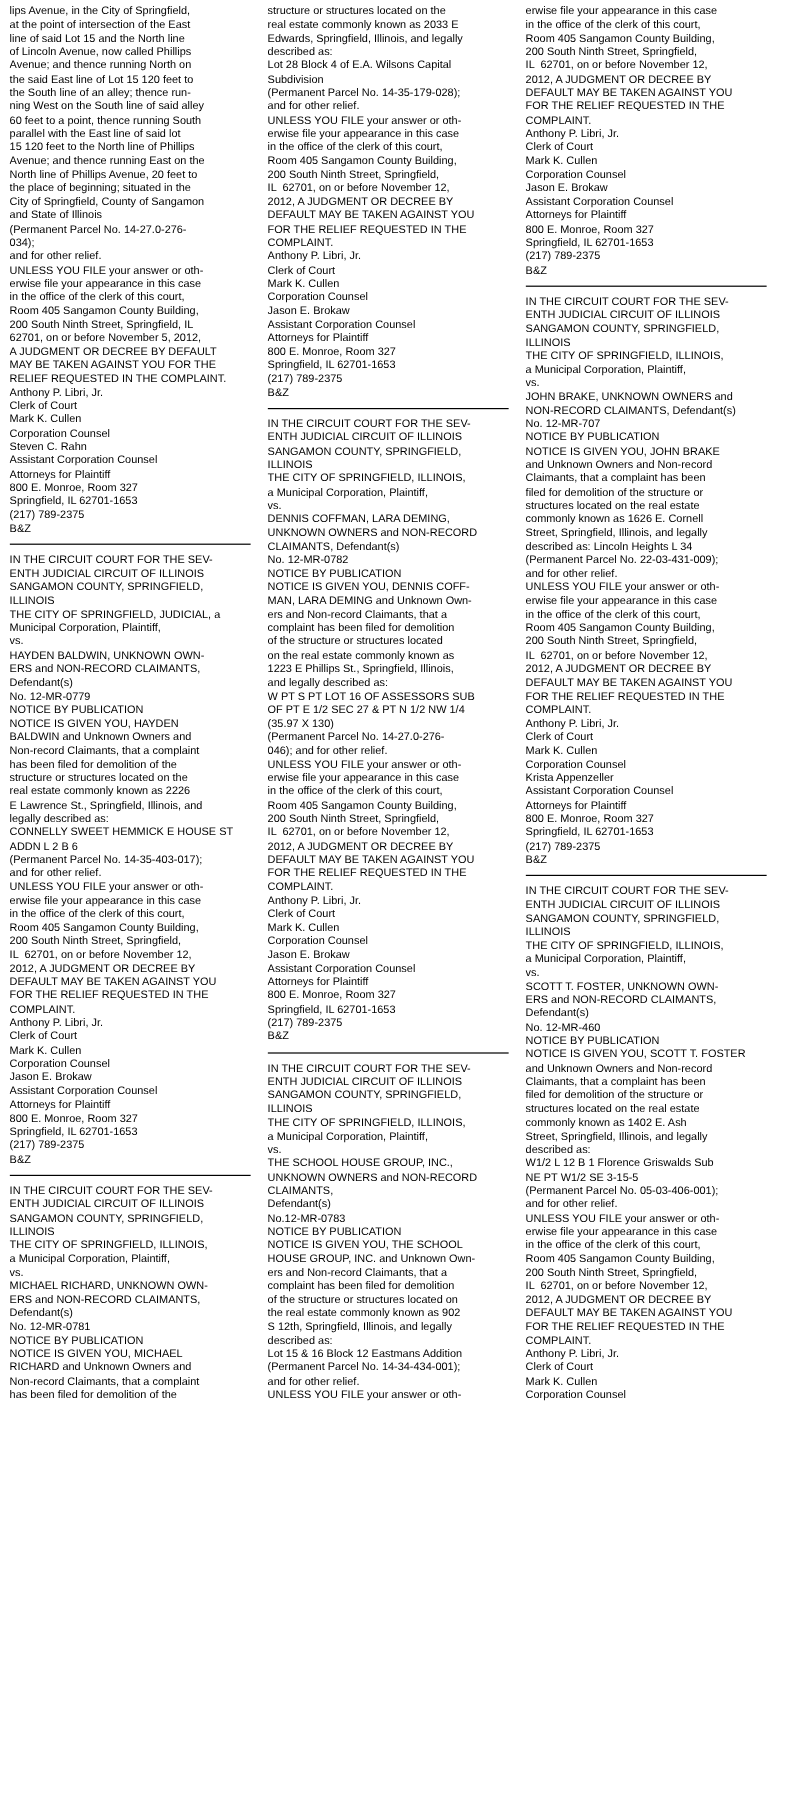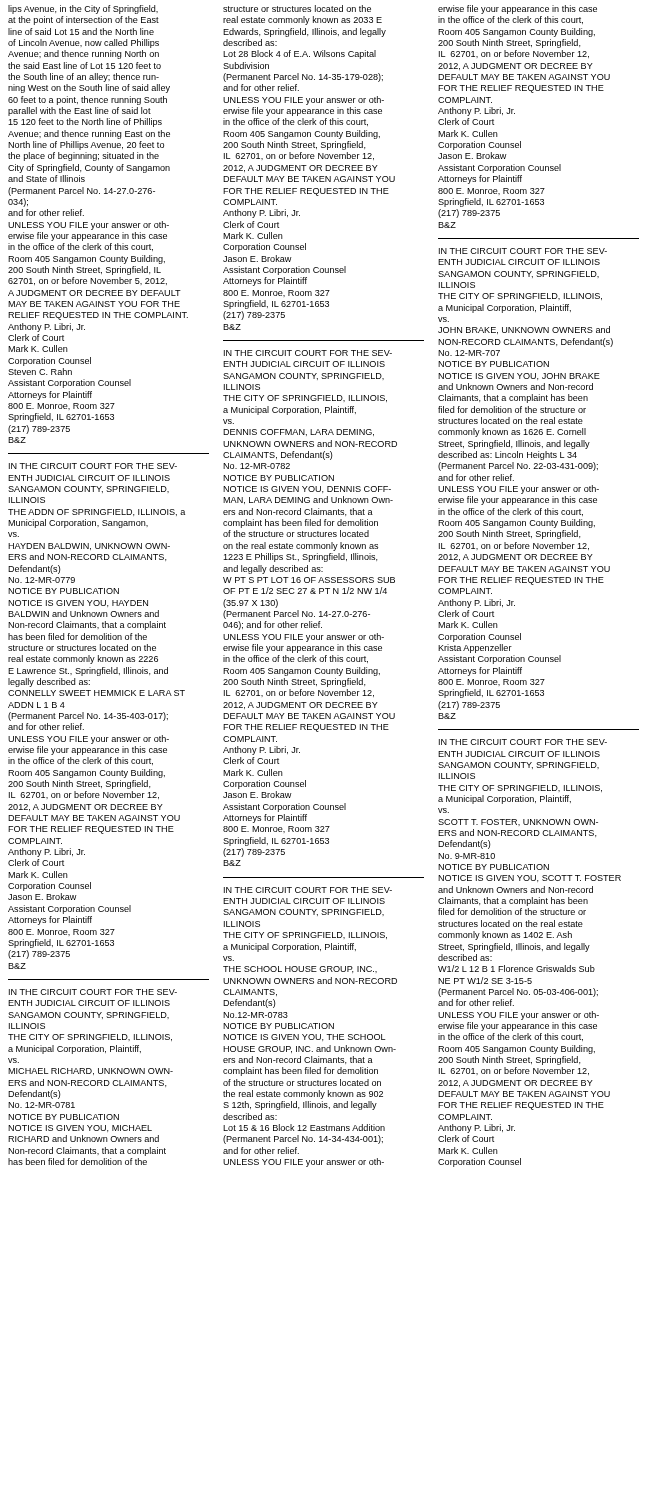--- a/index.html
+++ b/index.html
@@ -90,38 +90,38 @@
         <div class="line">Springfield, IL 62701-1653</div>
         <div class="line">(217) 789-2375</div>
         <div class="line">B&amp;Z</div>
       </div>
       <hr class="rule">
       <div class="notice">
         <div class="line">IN THE CIRCUIT COURT FOR THE SEV-</div>
         <div class="line">ENTH JUDICIAL CIRCUIT OF ILLINOIS</div>
         <div class="line">SANGAMON COUNTY, SPRINGFIELD,</div>
         <div class="line">ILLINOIS</div>
-        <div class="line">THE ADDN OF SPRINGFIELD, ILLINOIS, a</div>
-        <div class="line">Municipal Corporation, Sangamon,</div>
+        <div class="line">THE CITY OF SPRINGFIELD, JUDICIAL, a</div>
+        <div class="line">Municipal Corporation, Plaintiff,</div>
         <div class="line">vs.</div>
         <div class="line">HAYDEN BALDWIN, UNKNOWN OWN-</div>
         <div class="line">ERS and NON-RECORD CLAIMANTS,</div>
         <div class="line">Defendant(s)</div>
         <div class="line">No. 12-MR-0779</div>
         <div class="line">NOTICE BY PUBLICATION</div>
         <div class="line">NOTICE IS GIVEN YOU, HAYDEN</div>
         <div class="line">BALDWIN and Unknown Owners and</div>
         <div class="line">Non-record Claimants, that a complaint</div>
         <div class="line">has been filed for demolition of the</div>
         <div class="line">structure or structures located on the</div>
         <div class="line">real estate commonly known as 2226</div>
         <div class="line">E Lawrence St., Springfield, Illinois, and</div>
         <div class="line">legally described as:</div>
-        <div class="line">CONNELLY SWEET HEMMICK E LARA ST</div>
-        <div class="line">ADDN L 1 B 4</div>
+        <div class="line">CONNELLY SWEET HEMMICK E HOUSE ST</div>
+        <div class="line">ADDN L 2 B 6</div>
         <div class="line">(Permanent Parcel No. 14-35-403-017);</div>
         <div class="line">and for other relief.</div>
         <div class="line">UNLESS YOU FILE your answer or oth-</div>
         <div class="line">erwise file your appearance in this case</div>
         <div class="line">in the office of the clerk of this court,</div>
         <div class="line">Room 405 Sangamon County Building,</div>
         <div class="line">200 South Ninth Street, Springfield,</div>
         <div class="line">IL  62701, on or before November 12,</div>
         <div class="line">2012, A JUDGMENT OR DECREE BY</div>
         <div class="line">DEFAULT MAY BE TAKEN AGAINST YOU</div>
@@ -342,21 +342,21 @@
         <div class="line">IN THE CIRCUIT COURT FOR THE SEV-</div>
         <div class="line">ENTH JUDICIAL CIRCUIT OF ILLINOIS</div>
         <div class="line">SANGAMON COUNTY, SPRINGFIELD,</div>
         <div class="line">ILLINOIS</div>
         <div class="line">THE CITY OF SPRINGFIELD, ILLINOIS,</div>
         <div class="line">a Municipal Corporation, Plaintiff,</div>
         <div class="line">vs.</div>
         <div class="line">SCOTT T. FOSTER, UNKNOWN OWN-</div>
         <div class="line">ERS and NON-RECORD CLAIMANTS,</div>
         <div class="line">Defendant(s)</div>
-        <div class="line">No. 9-MR-810</div>
+        <div class="line">No. 12-MR-460</div>
         <div class="line">NOTICE BY PUBLICATION</div>
         <div class="line">NOTICE IS GIVEN YOU, SCOTT T. FOSTER</div>
         <div class="line">and Unknown Owners and Non-record</div>
         <div class="line">Claimants, that a complaint has been</div>
         <div class="line">filed for demolition of the structure or</div>
         <div class="line">structures located on the real estate</div>
         <div class="line">commonly known as 1402 E. Ash</div>
         <div class="line">Street, Springfield, Illinois, and legally</div>
         <div class="line">described as:</div>
         <div class="line">W1/2 L 12 B 1 Florence Griswalds Sub</div>

